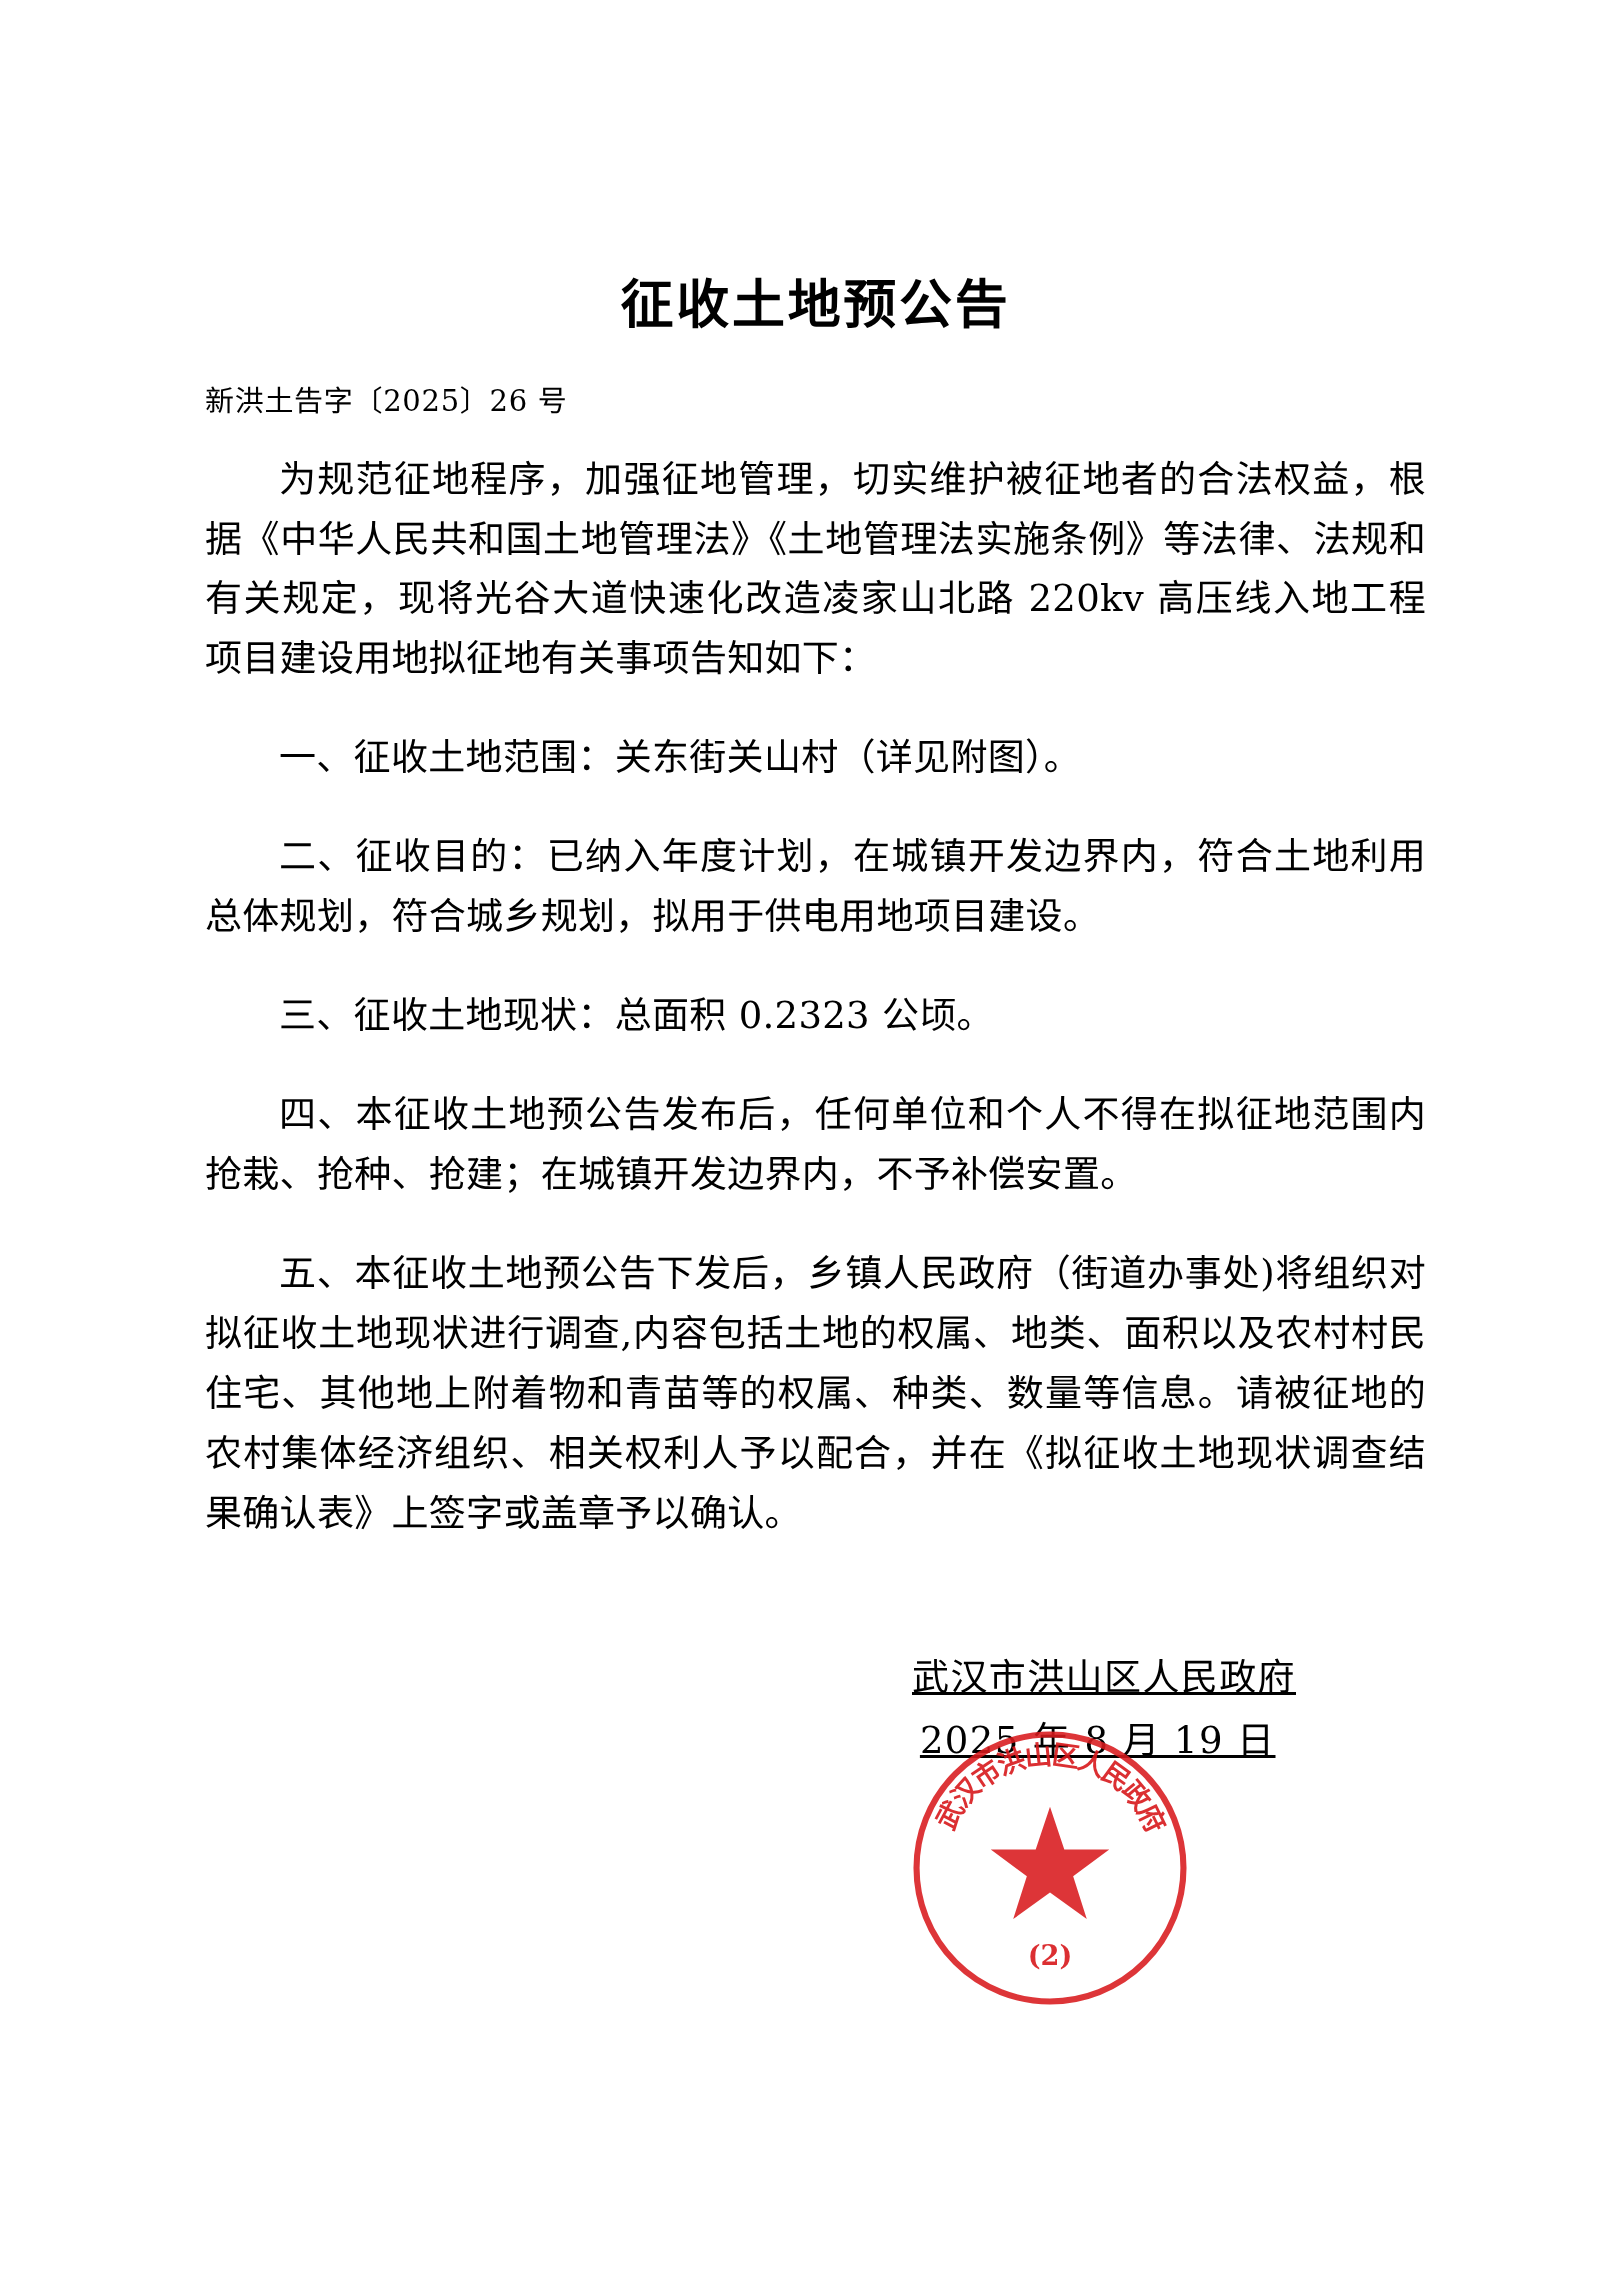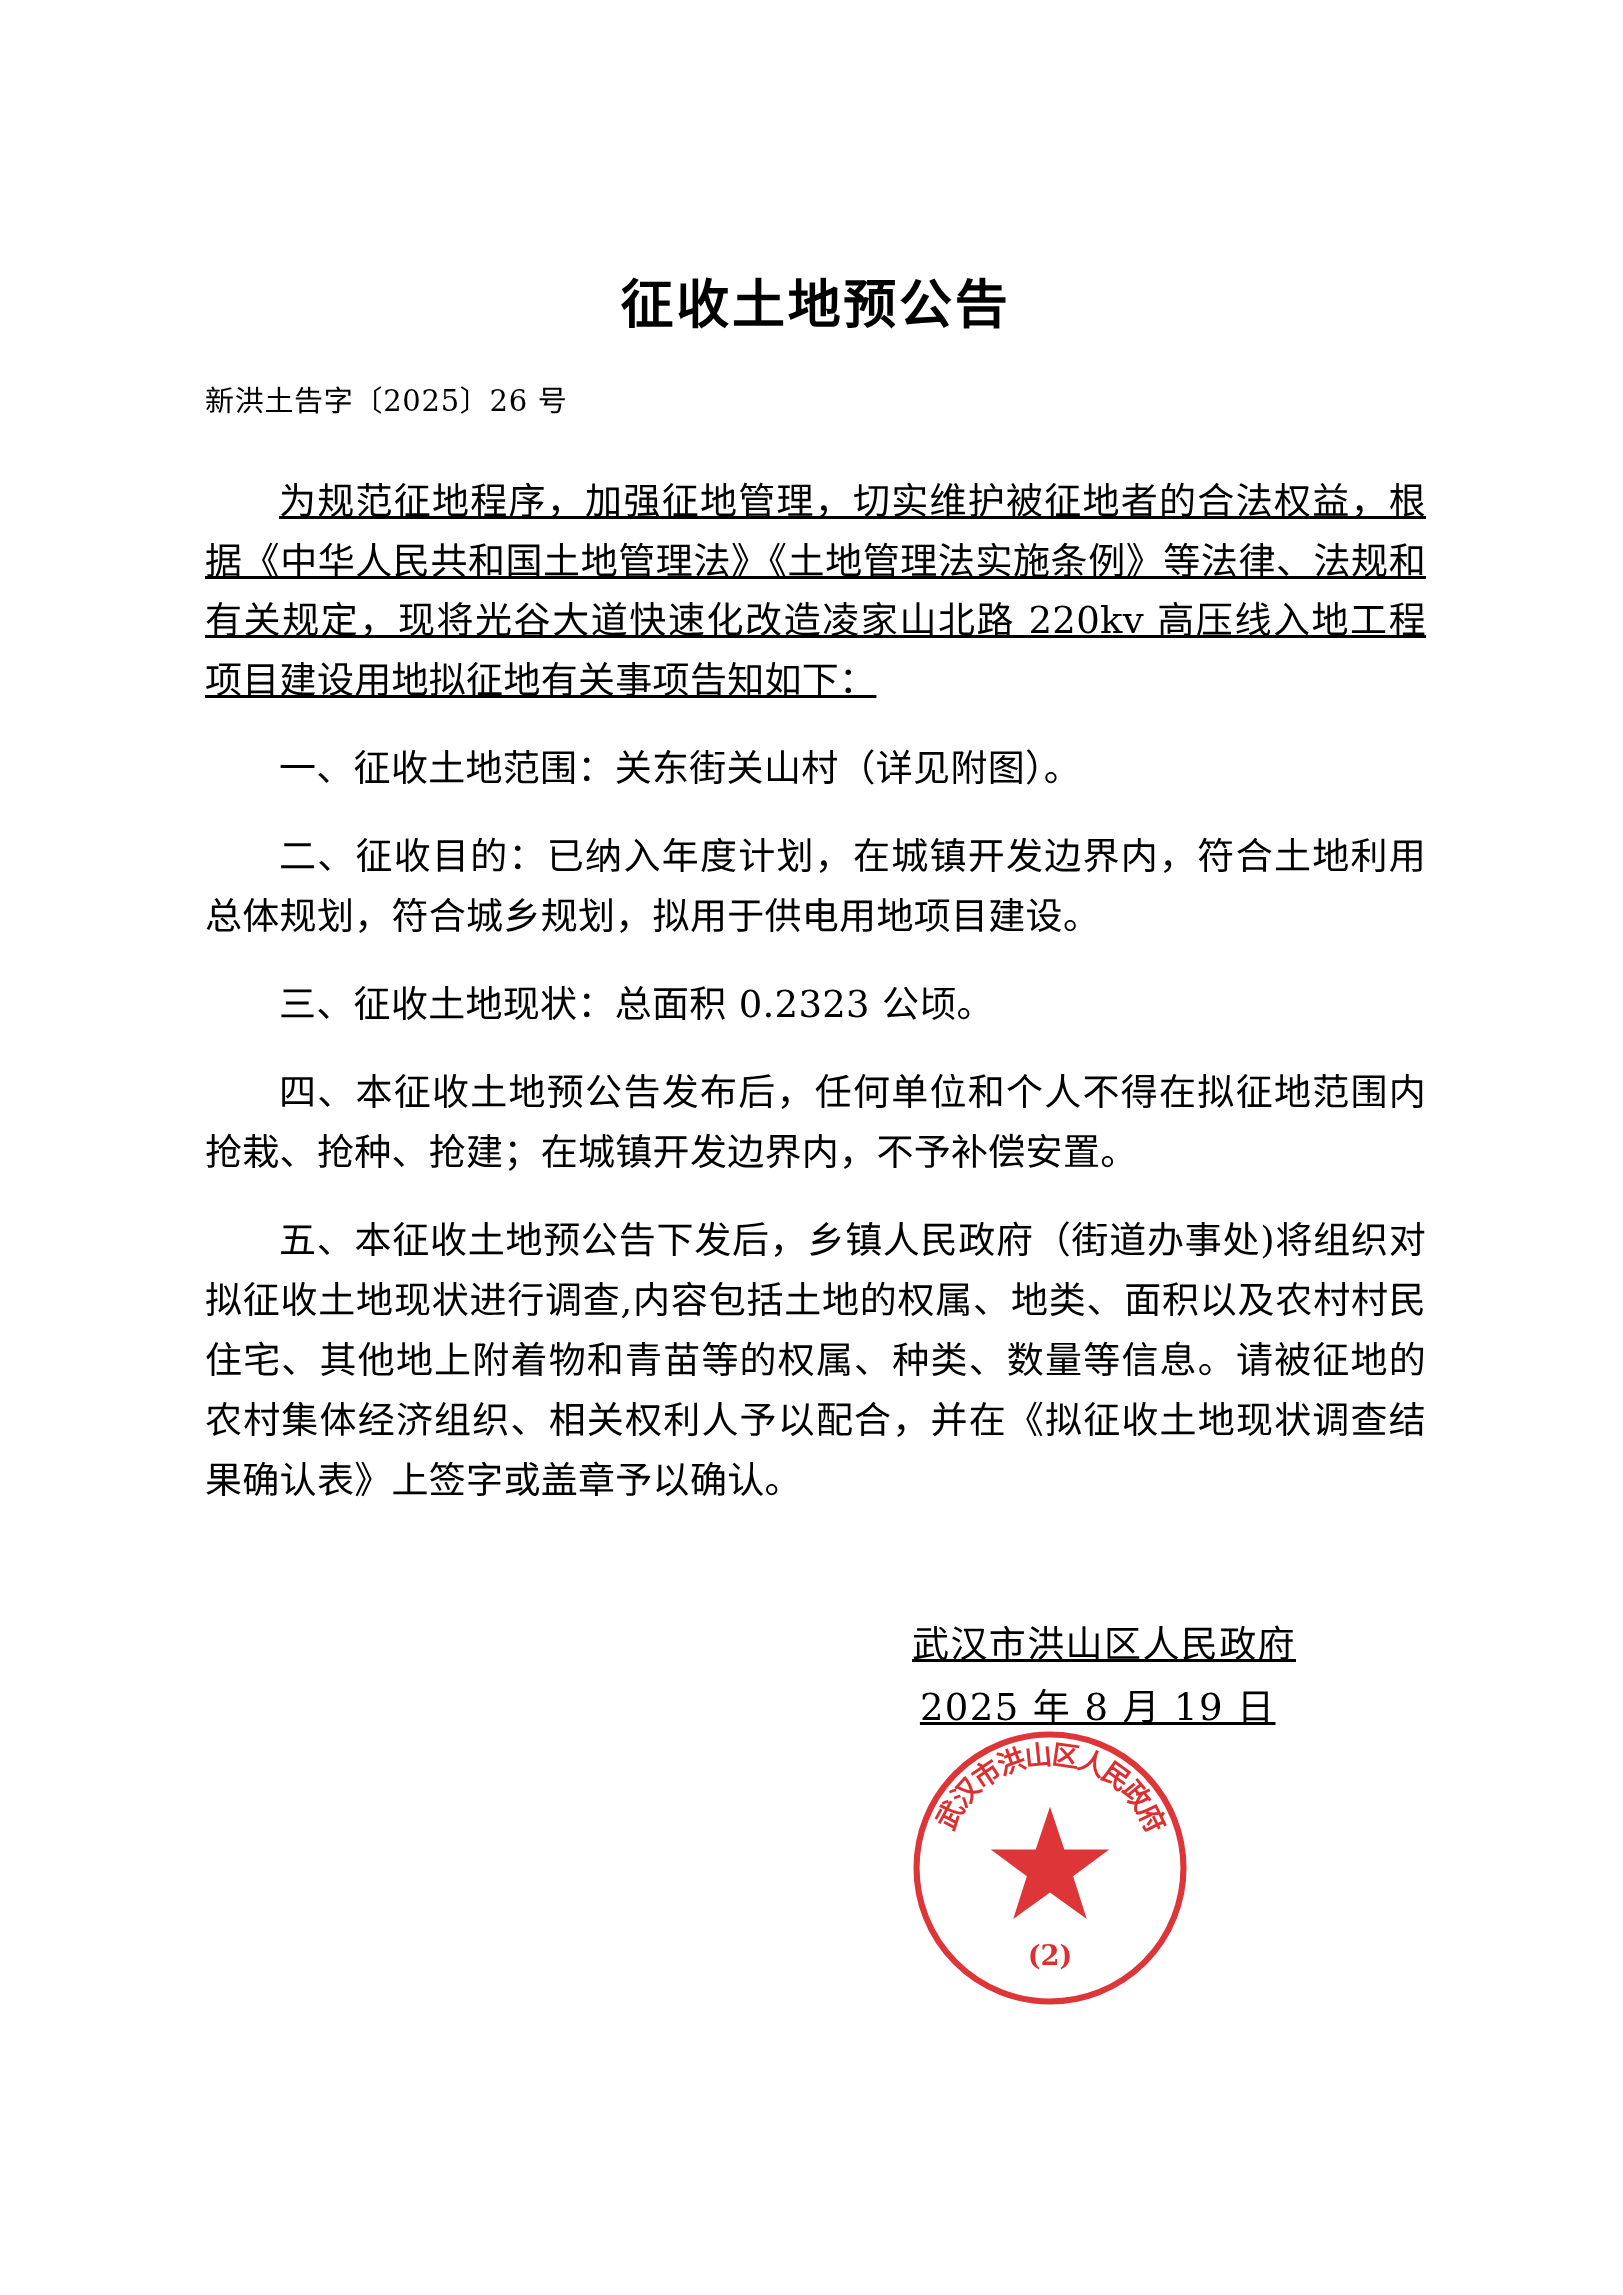--- a/index.html
+++ b/index.html
@@ -39,29 +39,28 @@
     font-size: 29px;
     margin-top: 40px;
     padding-right: 27px;
     letter-spacing: 0.7px;
   }
   .para {
     font-size: 37px;
     line-height: 1.62;
     text-align: justify;
     text-justify: inter-ideograph;
-    margin-top: 28px;
+    margin-top: 39px;
     letter-spacing: 0.3px;
   }
   .para.indent {
     text-indent: 74px;
   }
   .para.first {
-    margin-top: 53px;
-    text-decoration: underline;
+    margin-top: 31px;
   }
   .sign-block {
     margin-top: 102px;
     padding-right: 130px;
     text-align: right;
     font-size: 37px;
     line-height: 1.72;
     letter-spacing: 1.4px;
     text-decoration: underline;
   }

